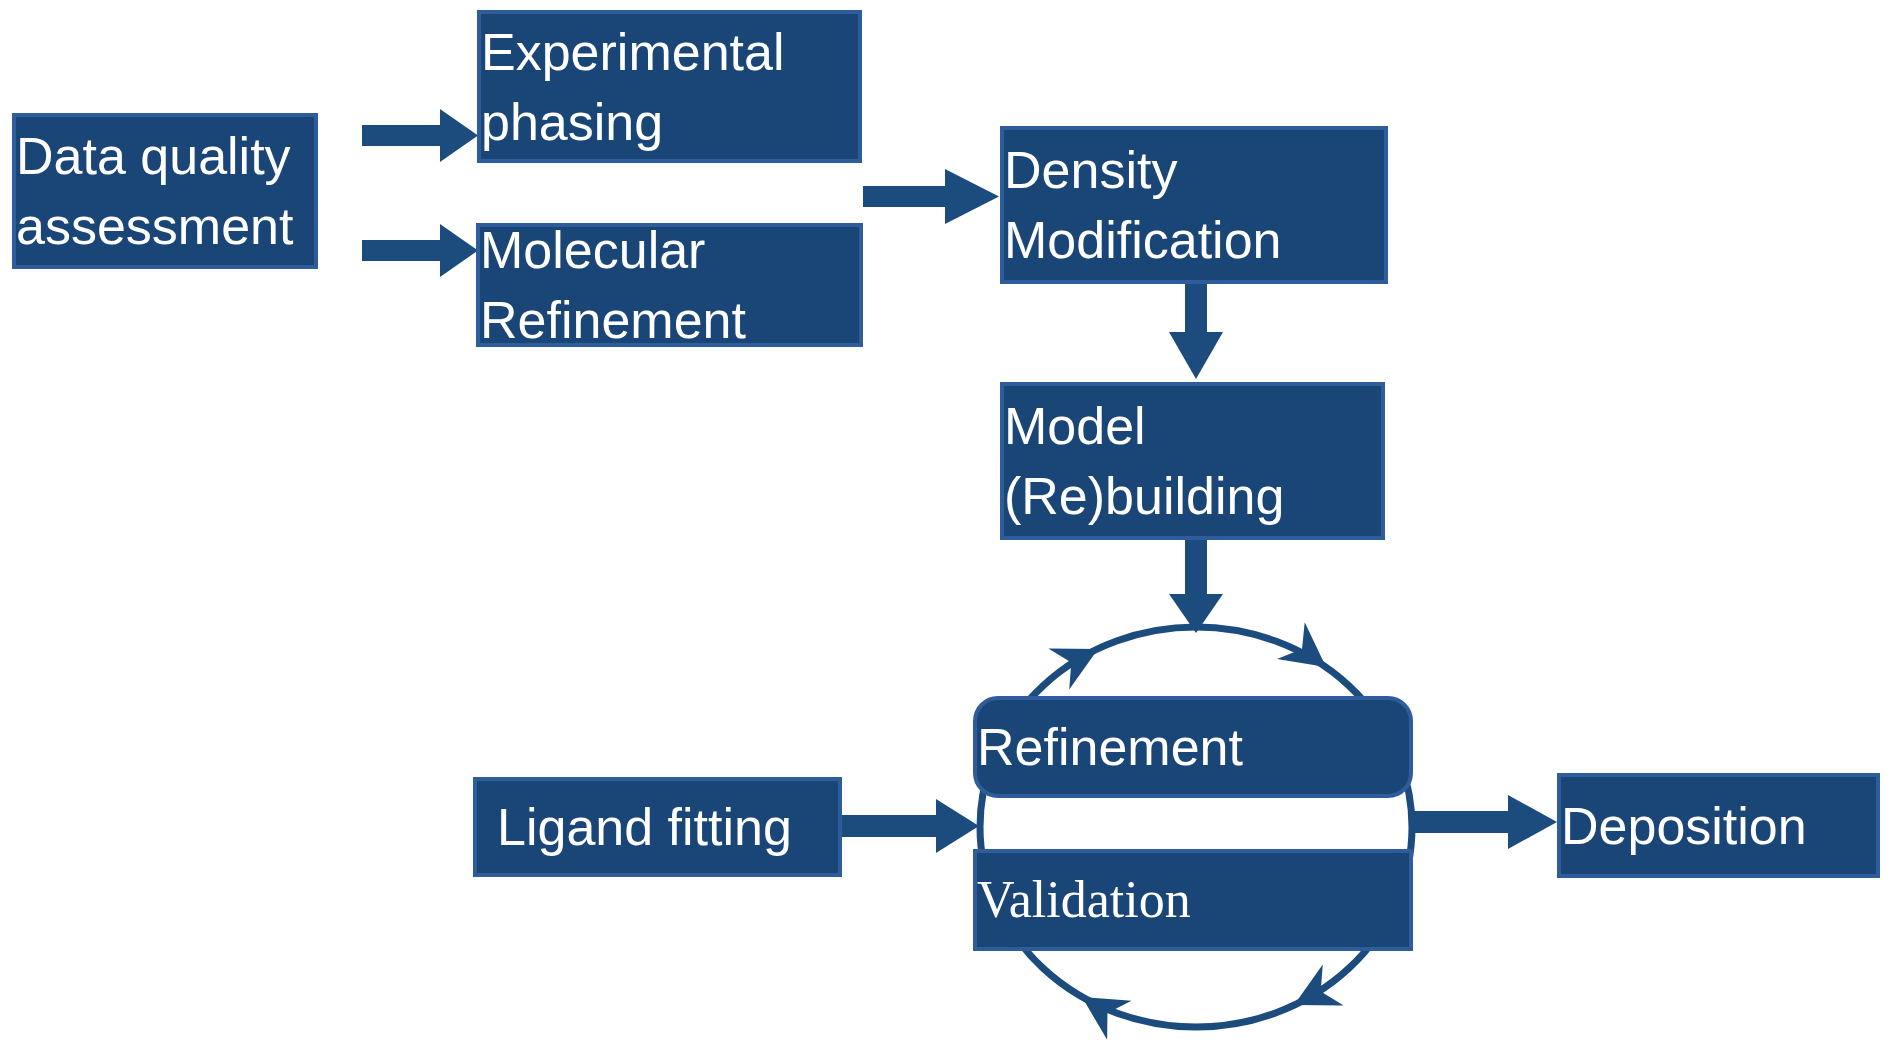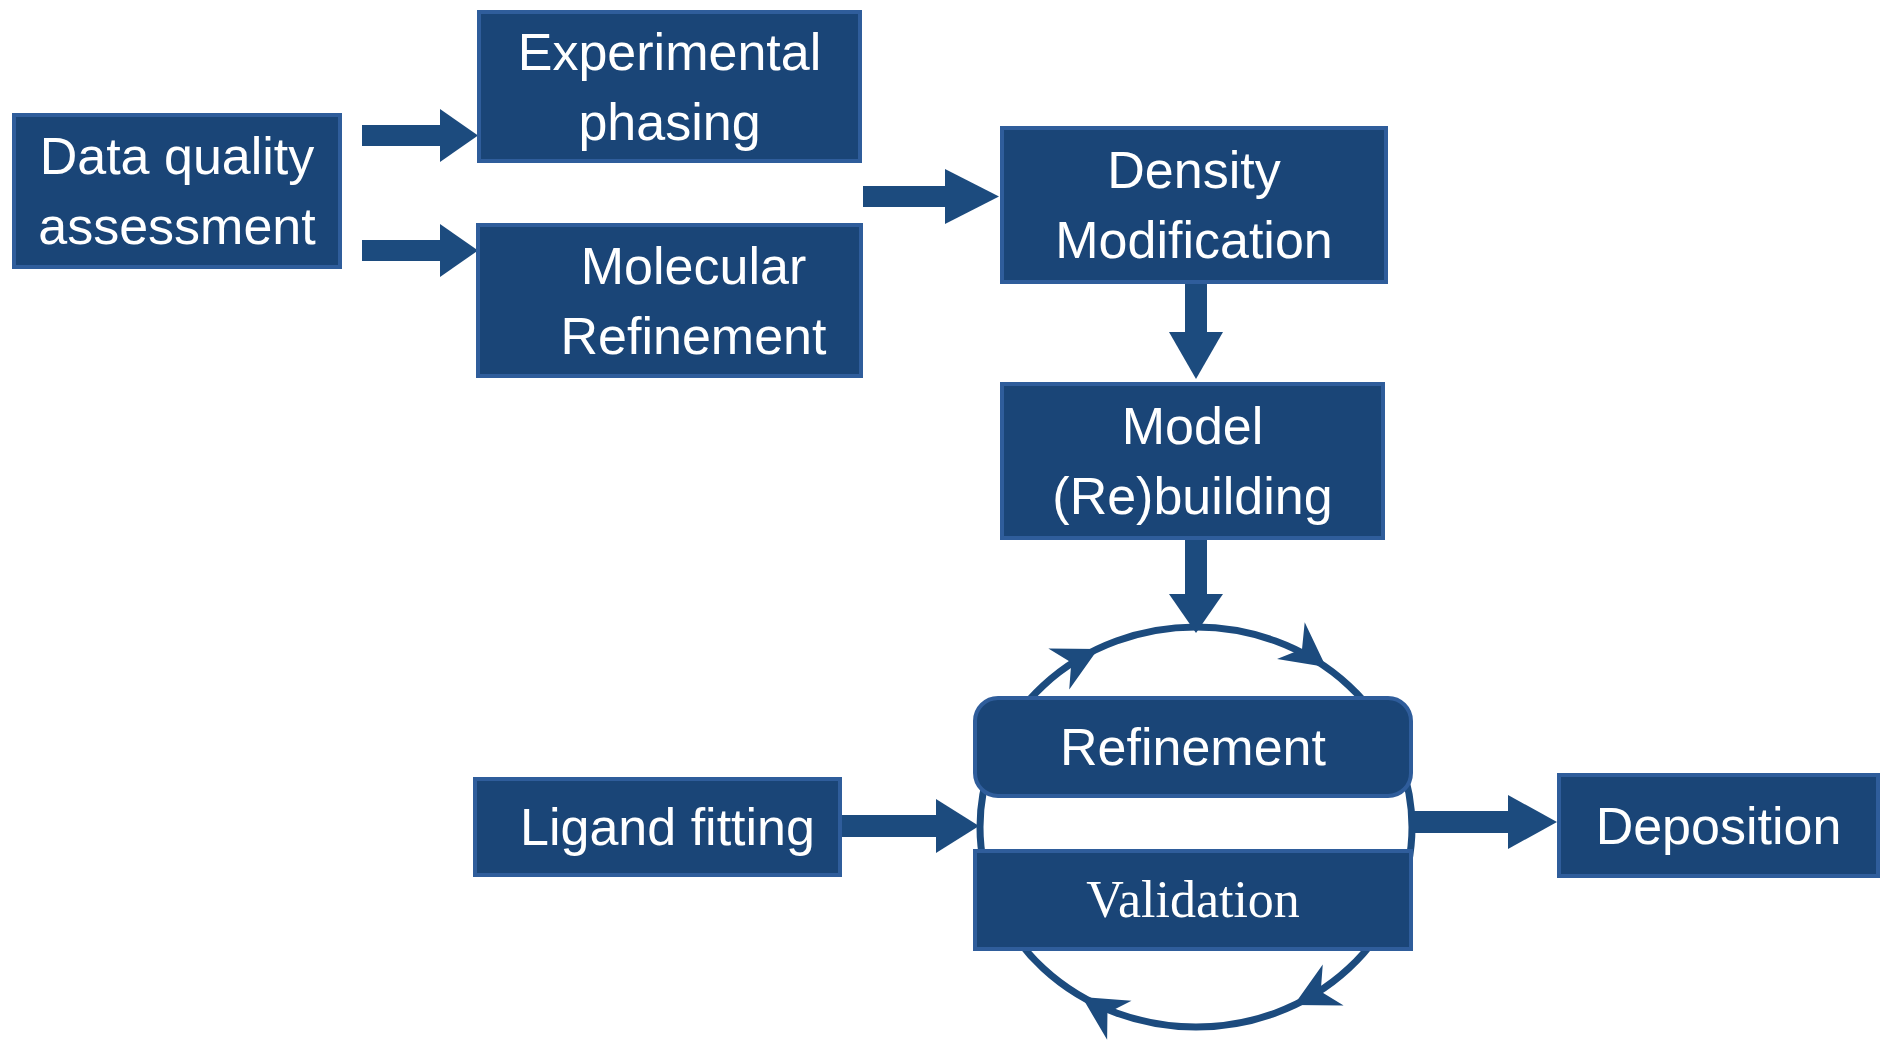--- a/index.html
+++ b/index.html
@@ -22,29 +22,29 @@
   }
   .ink{fill:var(--arrow-ink);}
   .ink-stroke{fill:none;stroke:var(--arrow-ink);stroke-width:7;}
   .node{
     position:absolute;z-index:2;
     box-sizing:border-box;
     background:var(--box-fill);
     border:4px solid var(--box-border);
     color:var(--text);
     display:flex;flex-direction:column;
-    align-items:center;justify-content:center;
+    align-items:flex-start;justify-content:center;
     text-align:center;
     font-size:52px;line-height:70px;
     white-space:nowrap;
   }
   
-  .n-data        {left:12px;   top:113px; width:330px; height:156px;}
+  .n-data        {left:12px;   top:113px; width:306px; height:156px;}
   .n-experimental{left:477px;  top:10px;  width:385px; height:153px;}
-  .n-molecular   {left:476px;  top:223px; width:387px; height:155px;padding-left:48px;}
+  .n-molecular   {left:476px;  top:223px; width:387px; height:124px;}
   .n-density     {left:1000px; top:114px; width:388px; height:158px;margin-top:12px;}
   .n-model       {left:1000px; top:382px; width:385px; height:158px;}
   .n-refinement  {left:973px;  top:696px; width:440px; height:102px;border-radius:25px;}
   .n-validation  {left:973px;  top:849px; width:440px; height:102px;font-family:Liberation Serif, serif;}
   .n-ligand      {left:473px;  top:777px; width:369px; height:100px;padding-left:20px;}
   .n-deposition  {left:1557px; top:773px; width:323px; height:105px;}
 </style>
 </head>
 <body>
 

